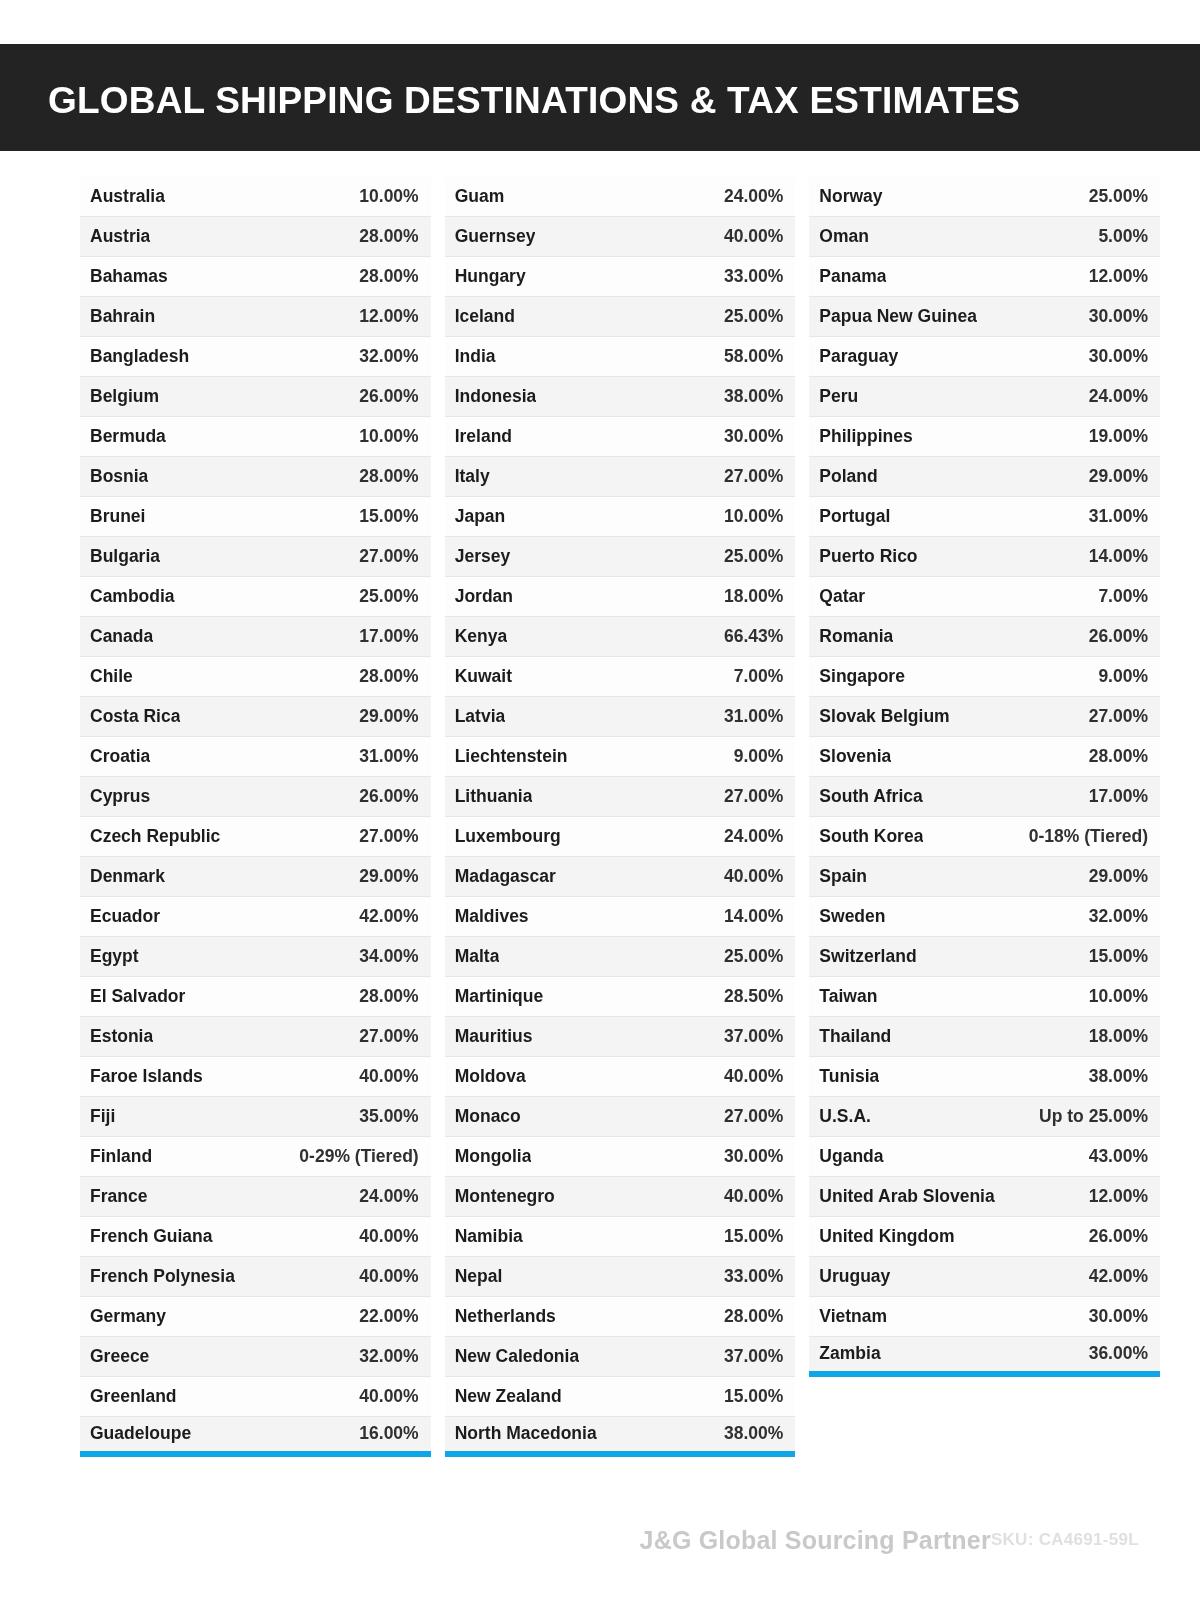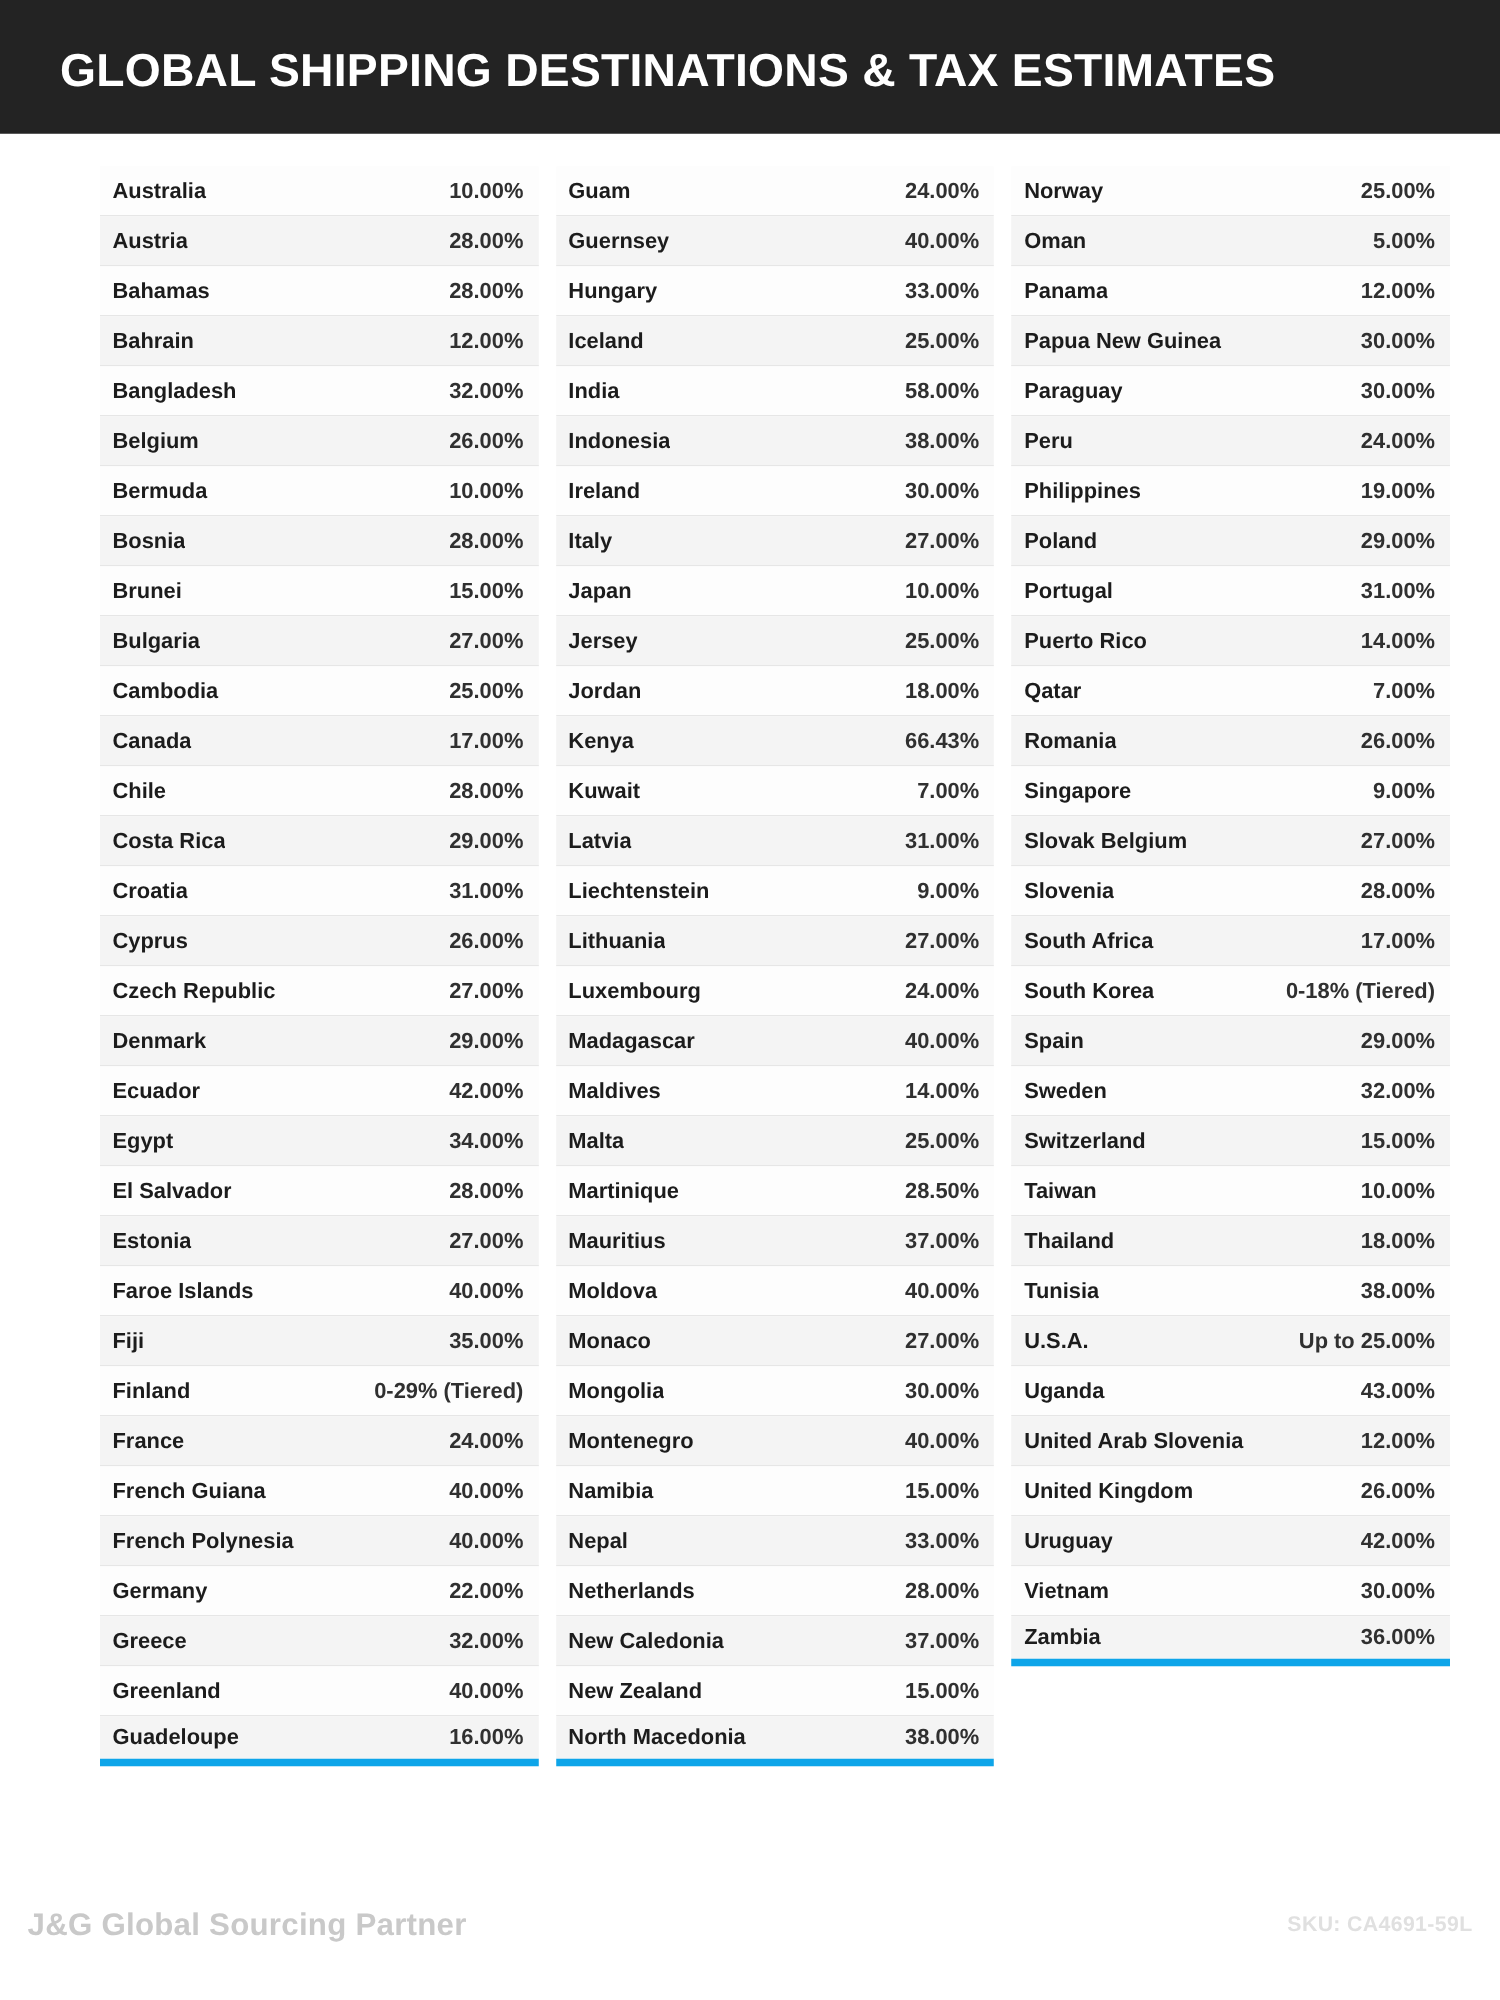--- a/index.html
+++ b/index.html
@@ -15,20 +15,21 @@
     position: relative;
     background: #ffffff;
     display: flex;
     flex-direction: column;
   }
   
   .header {
     background: #232323;
     padding: 38px 48px 30px 48px;
     flex: 0 0 auto;
+    margin-top: 44px;
   }
   .header h1 {
     color: #ffffff;
     font-size: 37px;
     font-weight: bold;
     letter-spacing: 0.2px;
     line-height: 1.05;
     text-transform: uppercase;
   }
   .header .sub {
@@ -78,22 +79,22 @@
     color: #303030;
     white-space: nowrap;
     padding-left: 8px;
   }
   
   .footer {
     flex: 0 0 auto;
     height: 120px;
     display: flex;
     align-items: center;
-    justify-content: space-between;
-    padding: 0 22px;
+    justify-content: flex-end;
+    padding: 0 61px;
   }
   .brand {
     font-size: 25px;
     font-weight: bold;
     color: #c9c9c9;
     letter-spacing: 0.2px;
   }
   .sku {
     font-size: 17px;
     font-weight: bold;

